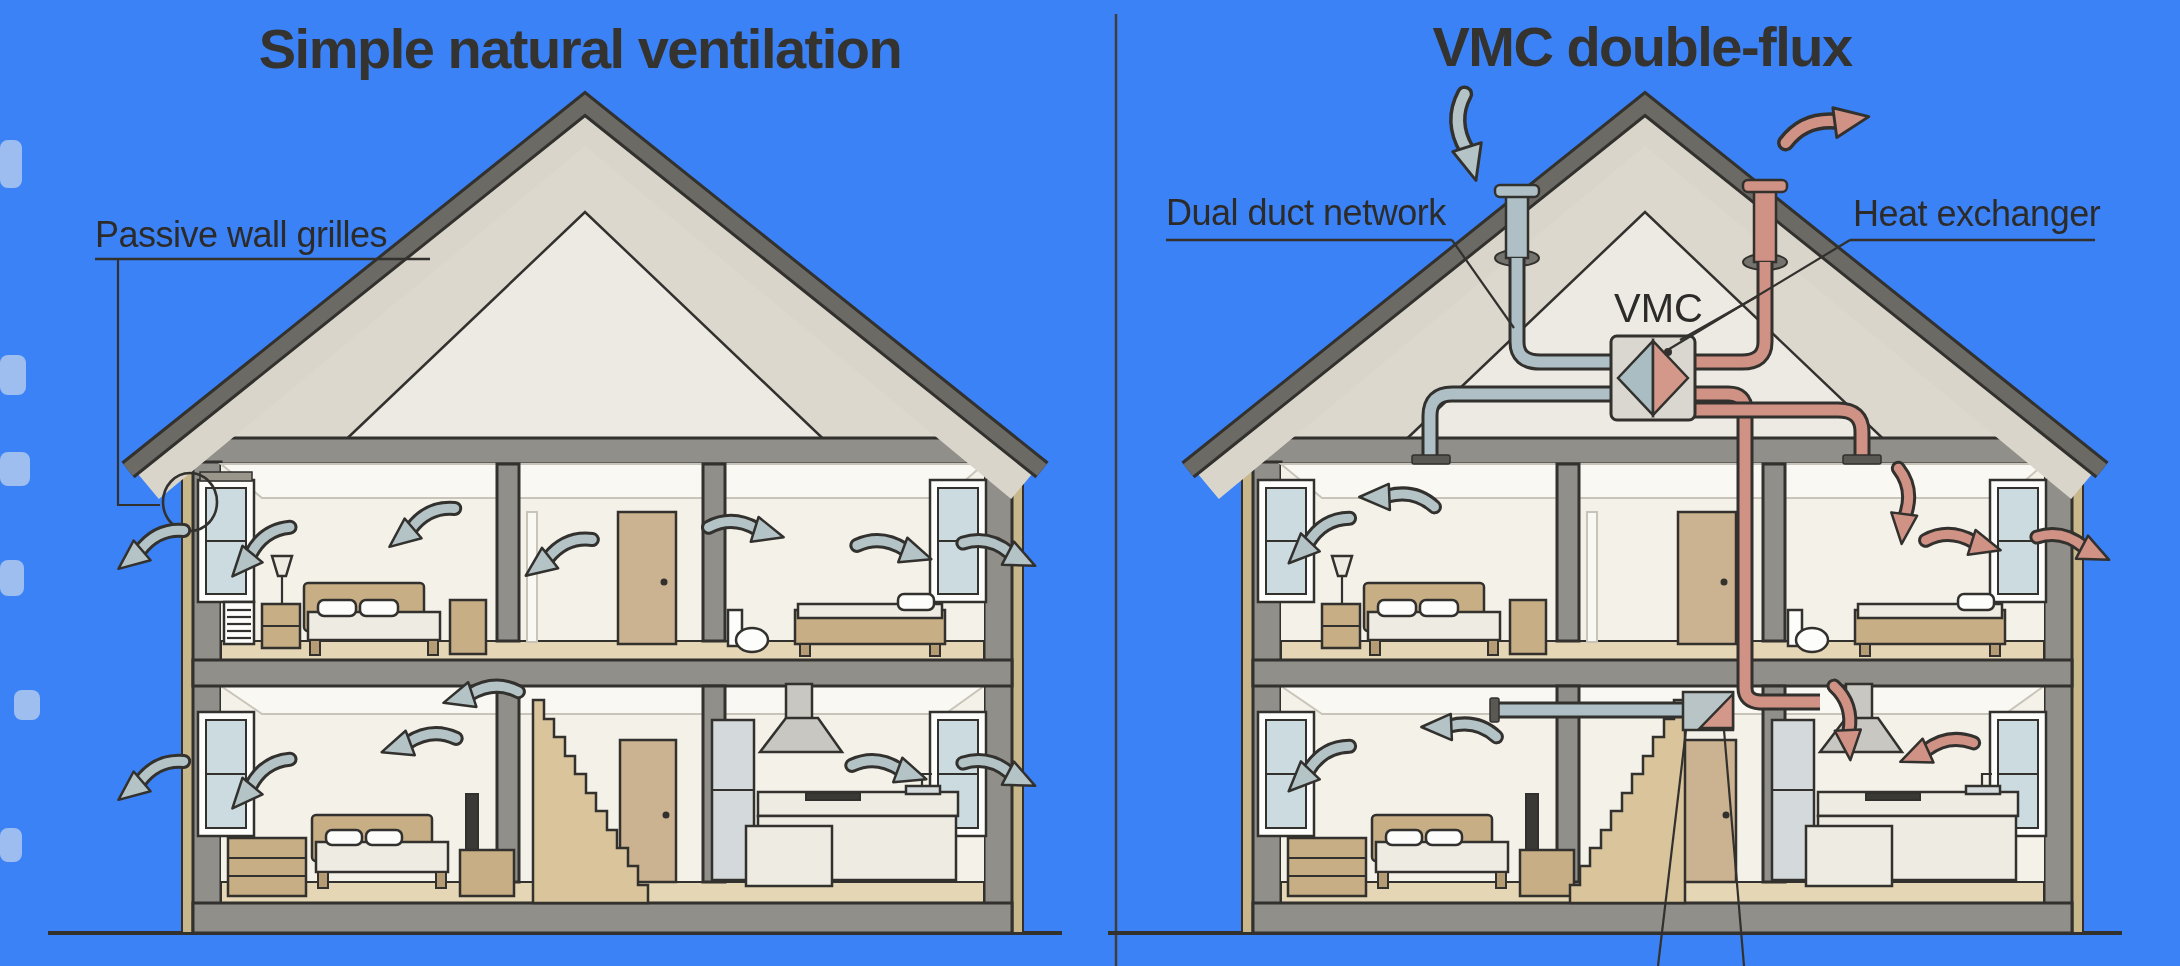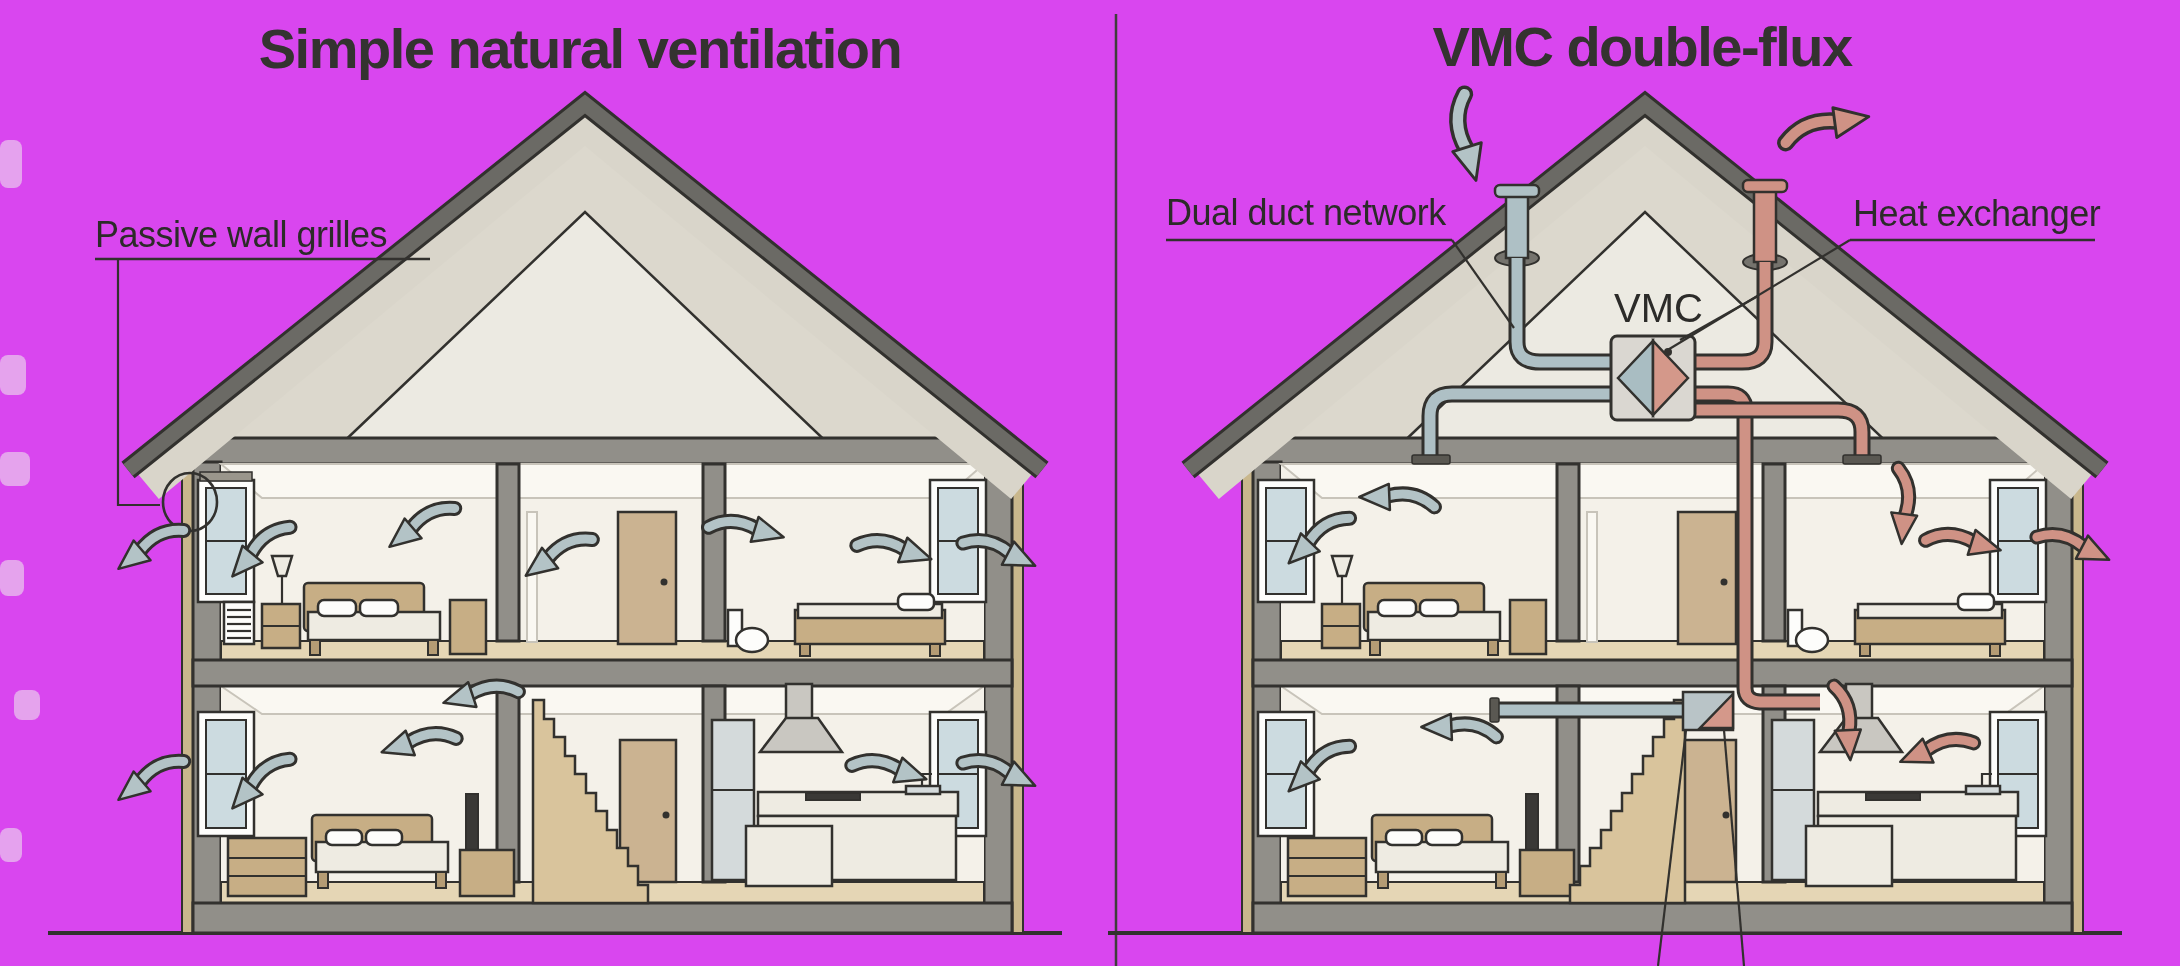--- a/index.html
+++ b/index.html
@@ -1,16 +1,16 @@
 <!DOCTYPE html>
 <html><head>
 <meta charset="utf-8">
 <style>
   html,body{margin:0;padding:0;background:#fbfbfa;}
-  .stage{width:2180px;height:966px;position:relative;background:#d946ef;overflow:hidden;
+  .stage{width:2180px;height:966px;position:relative;background:#3b82f6;overflow:hidden;
          font-family:"Liberation Sans",sans-serif;}
   svg{display:block;}
   
   .title{font:700 56px "Liberation Sans",sans-serif;fill:#343330;letter-spacing:-1.5px;}
   .lbl{font:400 36px "Liberation Sans",sans-serif;fill:#2c2b29;letter-spacing:-0.5px;}
   .lbl40{font:400 40px "Liberation Sans",sans-serif;fill:#2c2b29;}
   
   .wall{fill:#918f89;stroke:#32312e;stroke-width:3;}
   .tanstrip{fill:#c9b78c;stroke:#32312e;stroke-width:2;}
   .room{fill:#f4f1e9;}

